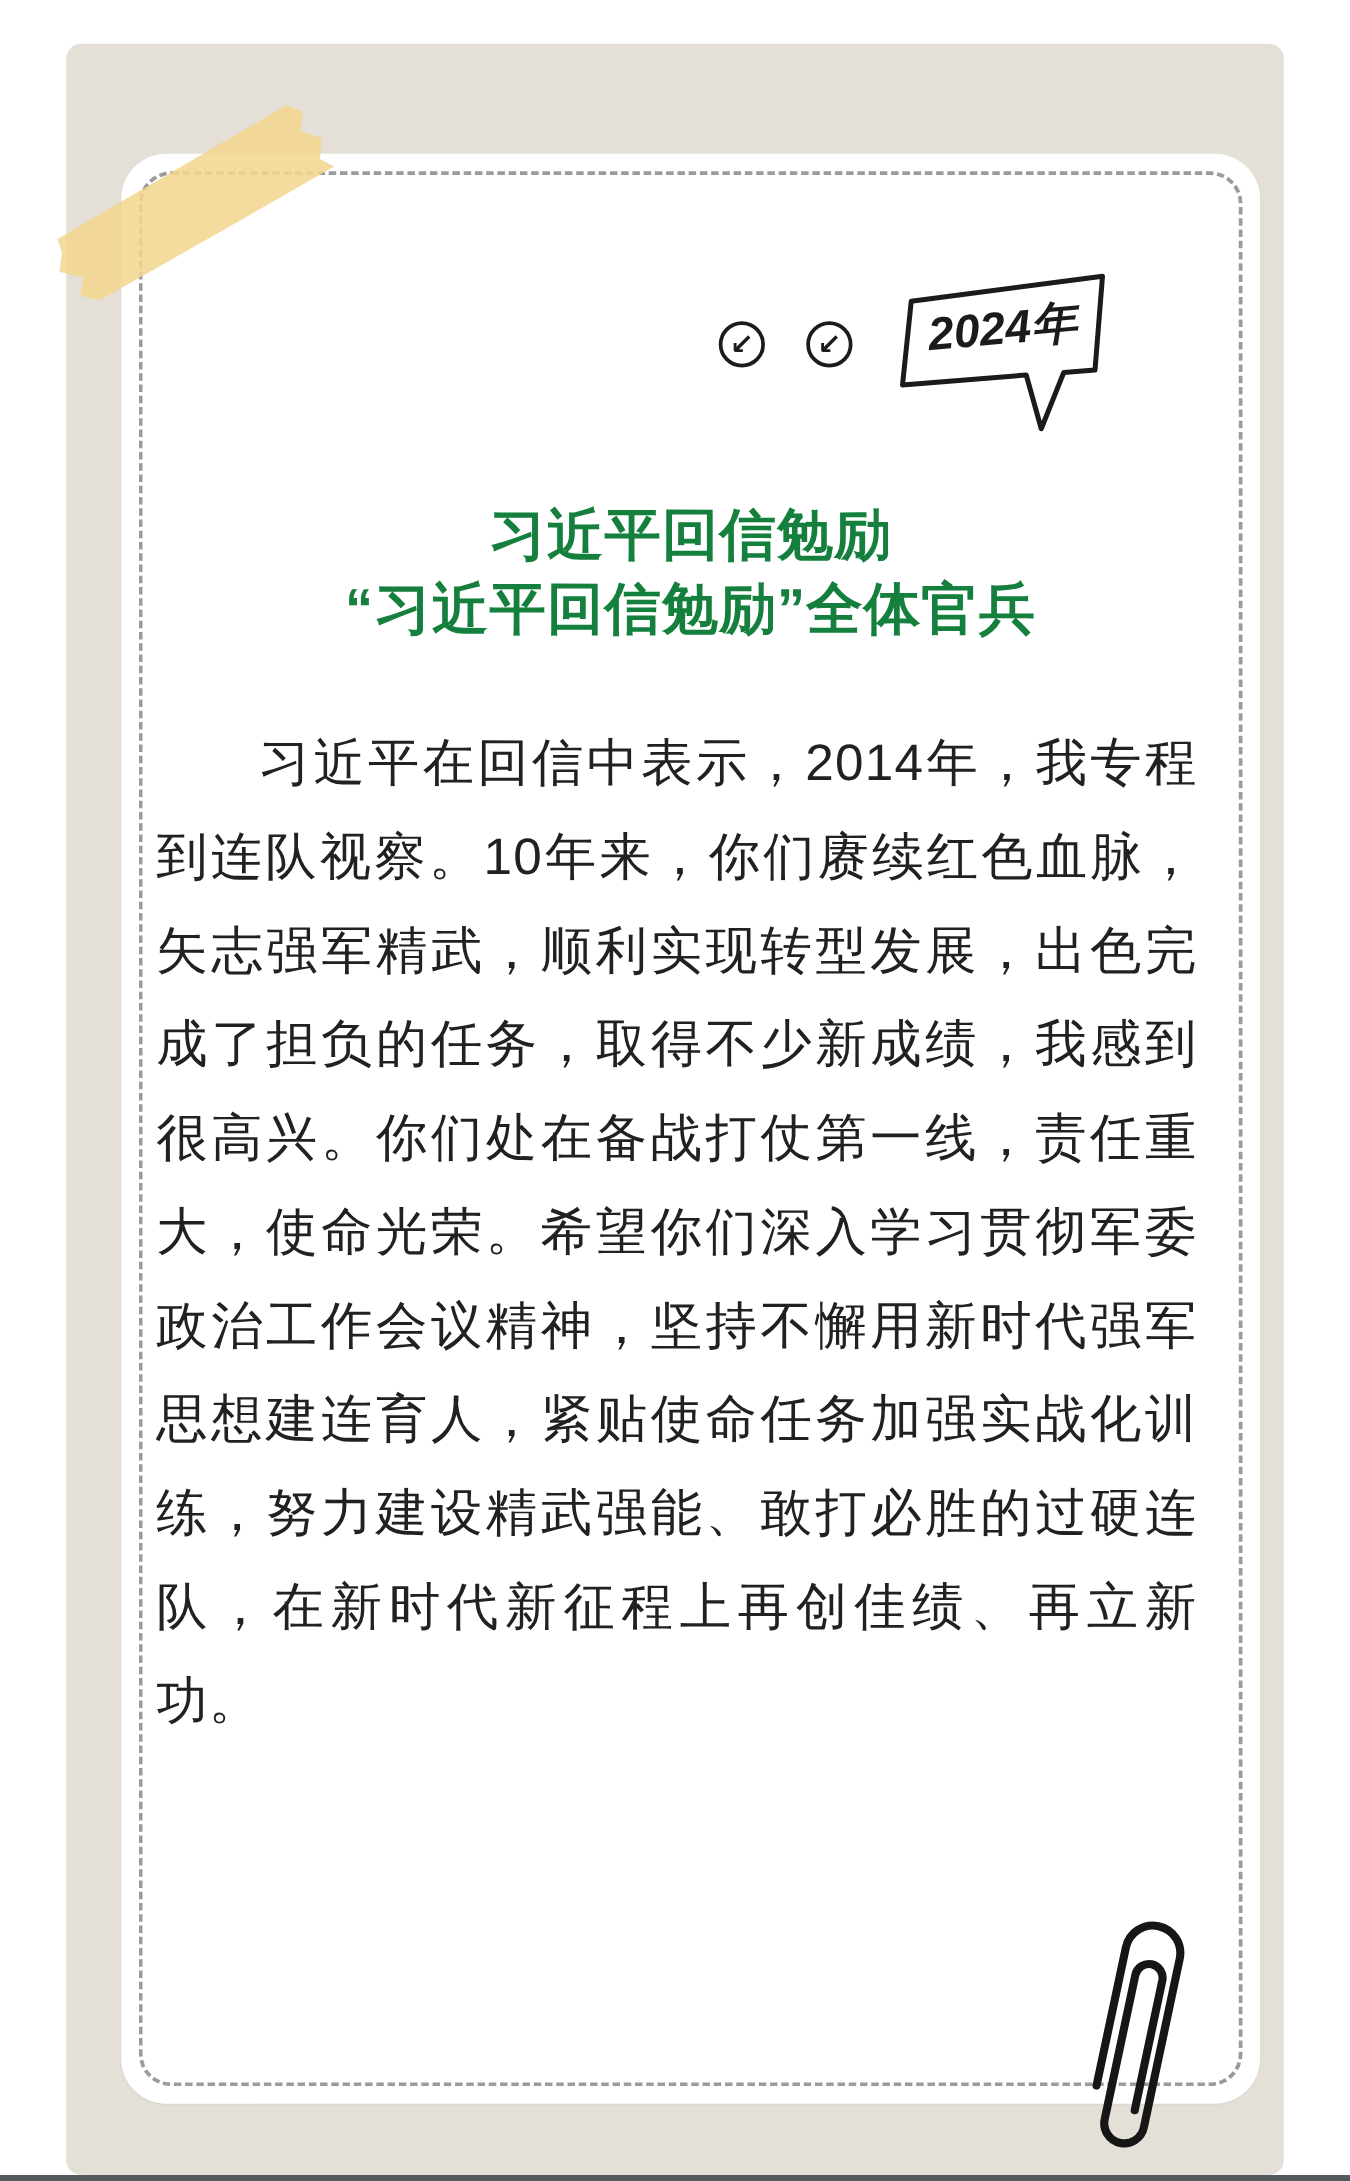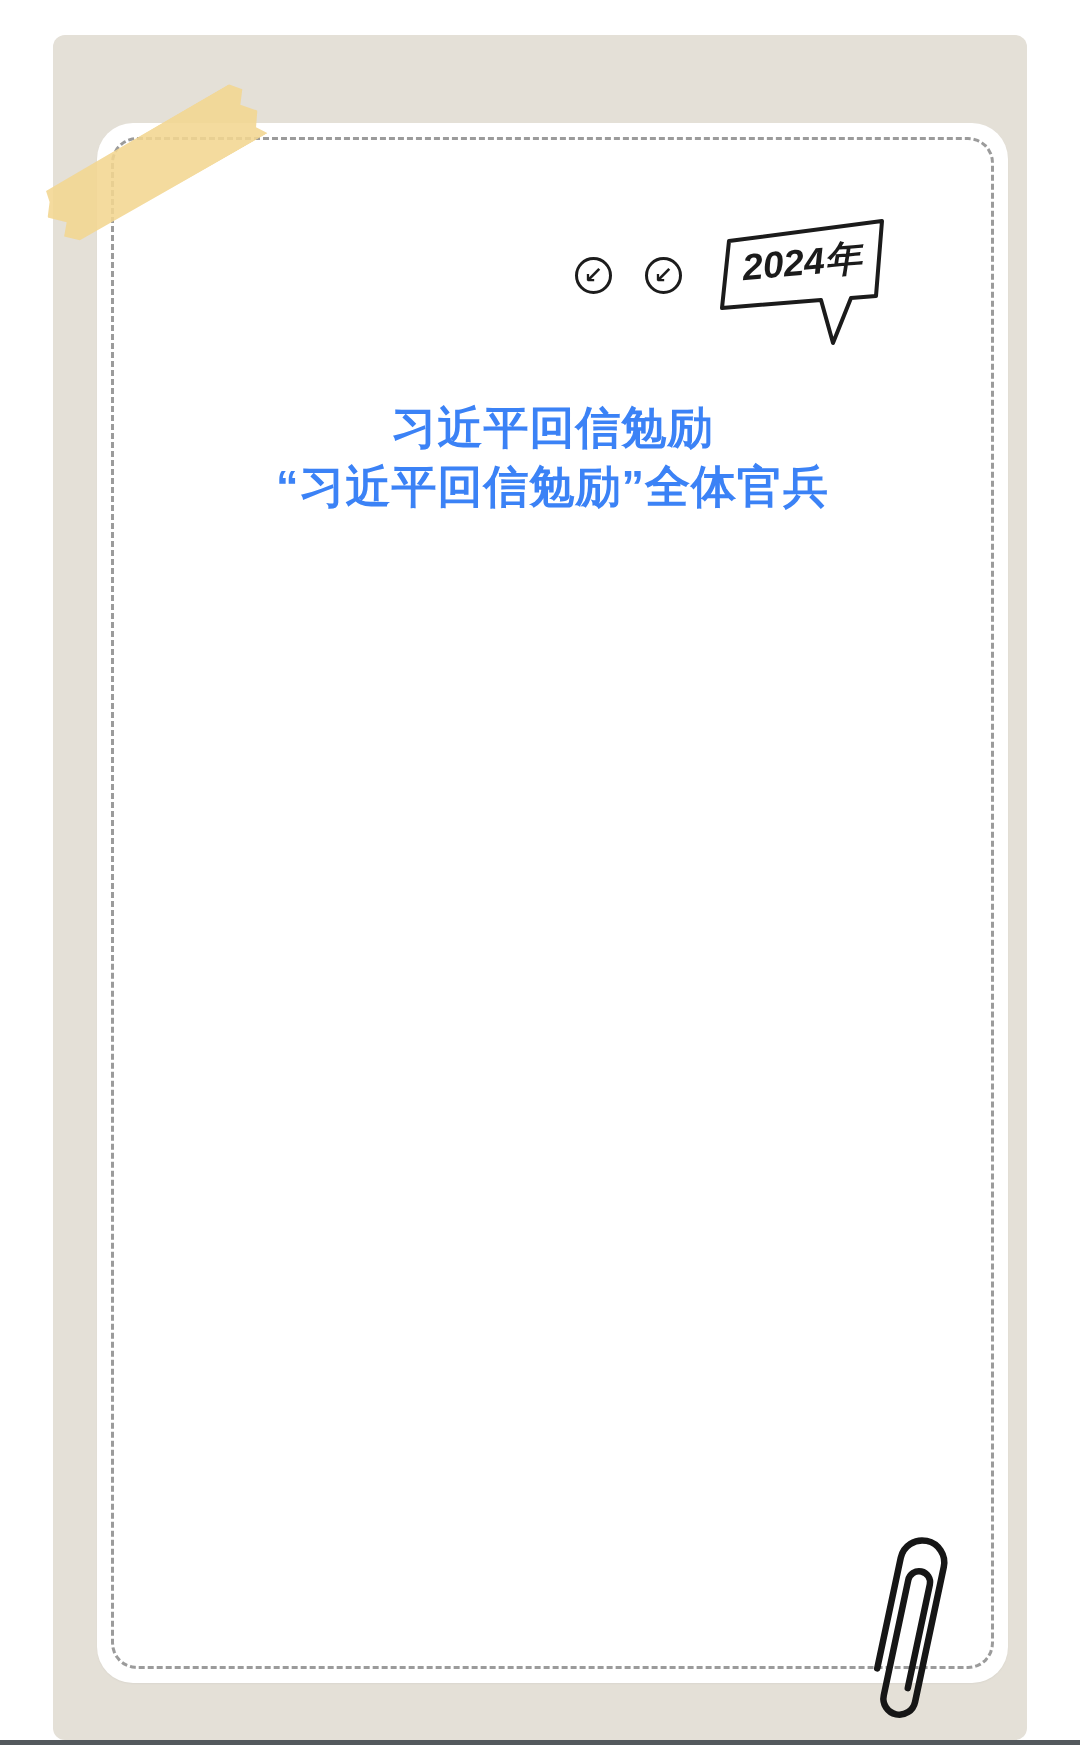--- a/index.html
+++ b/index.html
@@ -60,21 +60,21 @@
     font-style:italic;
     font-weight:bold;
     font-size:37px;
     fill:#1b1b1b;
   }
   .title {
     position:absolute;
     left:97px; top:398px;
     width:911px;
     text-align:center;
-    color:#3b82f6;
+    color:#15803d;
     font-size:45px;
     font-weight:800;
     line-height:59px;
     letter-spacing:1px;
   }
   .body-text {
     position:absolute;
     left:125px; top:573px;
     width:833px;
     color:#212121;
@@ -123,20 +123,21 @@
       <path d="M26,38 L179,18 L173,93 L148,95 L130,140 L118,97 L19,105 Z" fill="#ffffff" stroke="#1b1b1b" stroke-width="4" stroke-linejoin="round"></path>
       <text class="bubble-text" x="99" y="72" text-anchor="middle" transform="rotate(-5 99 60)">2024年</text>
     </svg>
   </div>
 
   <div class="title">
     <div>习近平回信勉励</div>
     <div>“习近平回信勉励”全体官兵</div>
   </div>
 
+  <div class="body-text">习近平在回信中表示，2014年，我专程到连队视察。10年来，你们赓续红色血脉，矢志强军精武，顺利实现转型发展，出色完成了担负的任务，取得不少新成绩，我感到很高兴。你们处在备战打仗第一线，责任重大，使命光荣。希望你们深入学习贯彻军委政治工作会议精神，坚持不懈用新时代强军思想建连育人，紧贴使命任务加强实战化训练，努力建设精武强能、敢打必胜的过硬连队，在新时代新征程上再创佳绩、再立新功。</div>
 
   <svg class="paperclip" viewBox="0 0 120 225">
     <g transform="rotate(12 55 110)">
       <path d="M28,155 L28,42 A22,22 0 0 1 72,42 L72,180 A16,16 0 0 1 40,180 L40,62 A11,11 0 0 1 62,62 L62,168" fill="none" stroke="#161616" stroke-width="6.5" stroke-linecap="round"></path>
     </g>
   </svg>
 
   <div class="bottom-bar"></div>
 
 </div>

